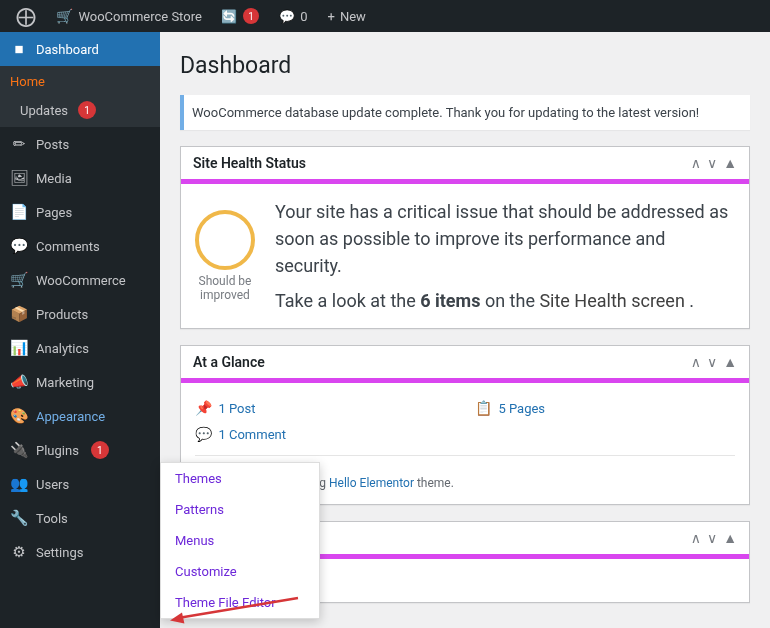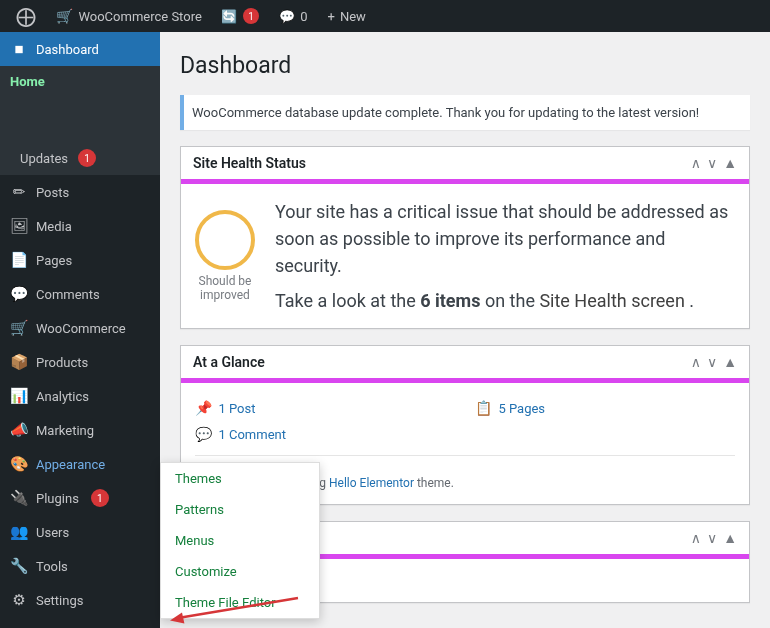--- a/index.html
+++ b/index.html
@@ -72,52 +72,51 @@
       width: 18px;
       height: 18px;
       font-size: 10px;
       display: flex;
       align-items: center;
       justify-content: center;
       margin-left: 4px;
     }
     .home-section { background: #2c3338; }
     .home-label {
-      color: #86efac;
+      color: #f97316;
       font-size: 13px;
-      font-weight: 700;
+      font-weight: 400;
       padding: 8px 10px;
       background: #2c3338;
     }
     .updates-item {
       padding: 4px 24px 8px 20px;
       color: #c3c4c7;
       cursor: pointer;
       display: flex;
       align-items: center;
       gap: 6px;
       background: #2c3338;
-      margin-top: 48px;
     }
     .sidebar-item.appearance-active { color: #72aee6; }
 
     
     .submenu {
       position: fixed;
       left: 160px;
       top: 462px;
       background: #fff;
       min-width: 160px;
       box-shadow: 0 3px 10px rgba(0,0,0,0.2);
       z-index: 9999;
       border: 1px solid #ddd;
     }
     .submenu-item {
       padding: 8px 14px;
-      color: #15803d;
+      color: #6d28d9;
       cursor: pointer;
       font-size: 13px;
       display: flex;
       align-items: flex-start;
       gap: 6px;
     }
 
     
     .arrow-container {
       position: fixed;

